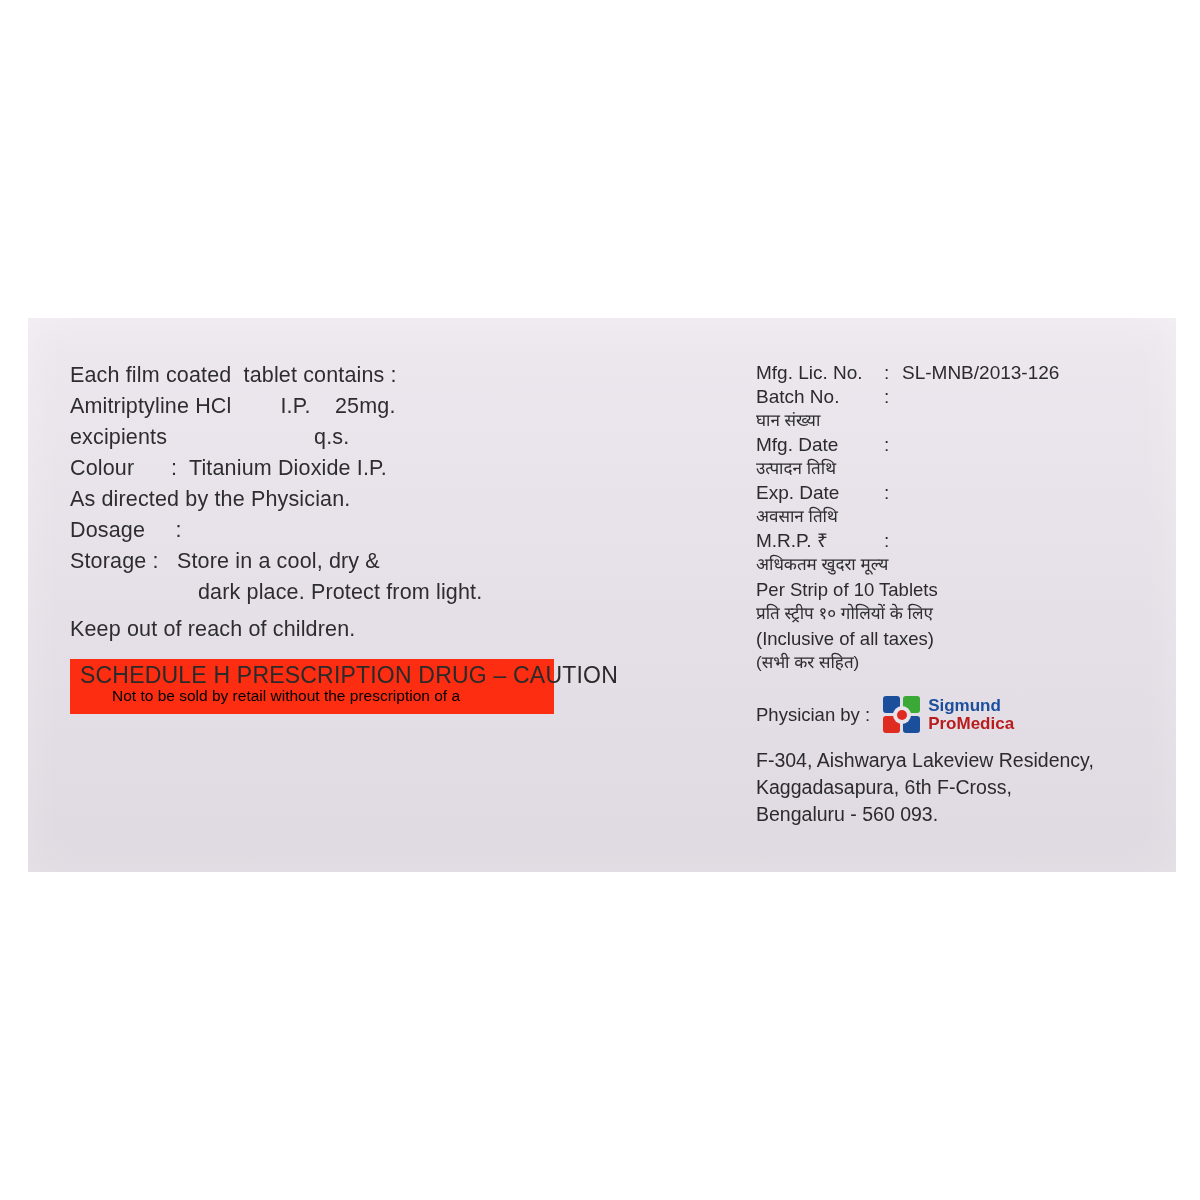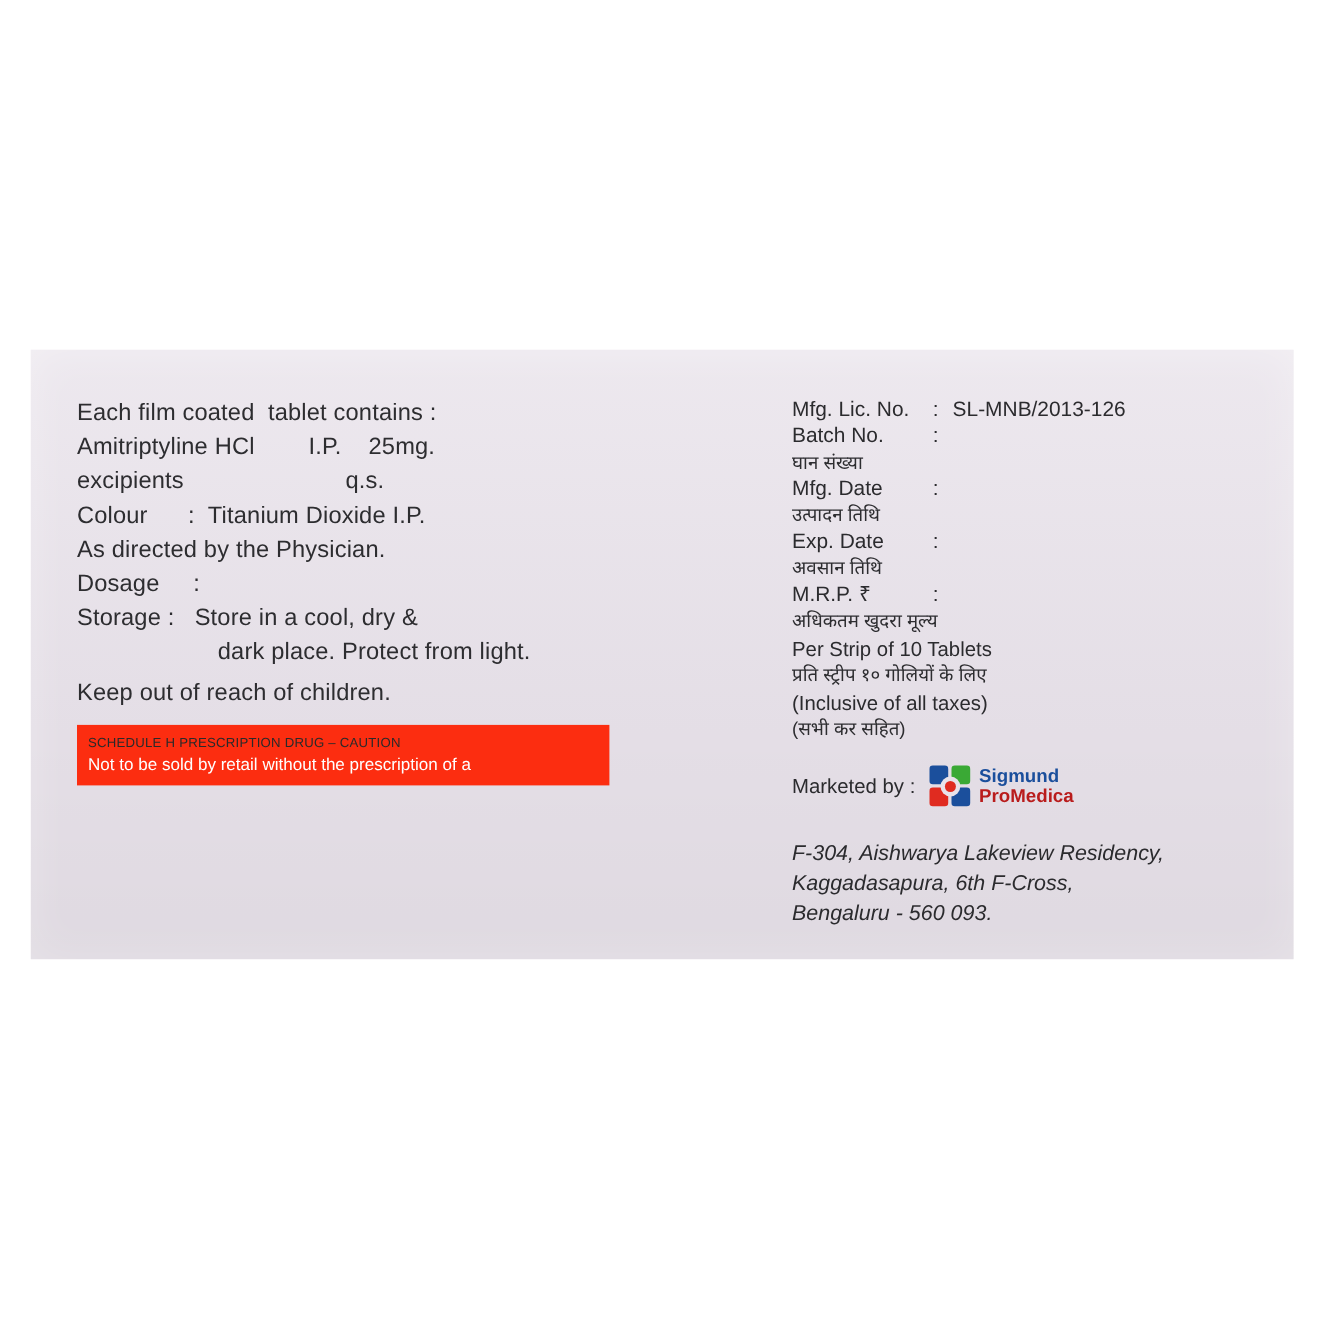--- a/index.html
+++ b/index.html
@@ -35,21 +35,21 @@
 
   .col-left {
     position: absolute;
     left: 42px;
     top: 42px;
     width: 620px;
     color: #2b2b2e;
   }
   .col-right {
     position: absolute;
-    left: 692px;
+    left: 728px;
     top: 42px;
     width: 400px;
     color: #2b2b2e;
   }
 
   
   .lline {
     font-size: 21.5px;
     line-height: 31px;
     letter-spacing: 0.15px;
@@ -65,31 +65,32 @@
 
   
   .schedule {
     margin-top: 14px;
     width: 484px;
     background: #fc2d10;
     padding: 6px 8px 9px 10px;
     box-sizing: border-box;
   }
   .schedule .l1 {
-    font-size: 12px;
+    font-size: 23px;
     line-height: 21px;
     color: #2a2a2a;
     letter-spacing: 0.2px;
     white-space: nowrap;
   }
   .schedule .l2, .schedule .l3 {
     font-size: 15.5px;
     line-height: 19px;
-    color: #ffffff;
+    color: #000000;
     white-space: nowrap;
+    margin-left: 32px;
   }
 
   .mfg-block {
     margin-top: 16px;
   }
   .mfg-line-1 {
     font-size: 20px;
     line-height: 27px;
     white-space: pre;
   }
@@ -196,22 +197,21 @@
     font-weight: bold;
     color: #1b4f9c;
   }
   .logo-text .t2 {
     font-size: 17px;
     font-weight: bold;
     color: #b91c1c;
   }
 
   .addr {
-    margin-top: 28px;
-    font-style: italic;
+    margin-top: 12px;
   }
   .addr .aline {
     font-size: 19.5px;
     line-height: 27px;
     white-space: pre;
   }
 </style>
 </head>
 <body>
 
@@ -270,21 +270,21 @@
       <span class="val"></span>
     </div>
     <div class="hin">अधिकतम खुदरा मूल्य</div>
 
     <div class="strip-line">Per Strip of 10 Tablets</div>
     <div class="hin">प्रति स्ट्रीप १० गोलियों के लिए</div>
     <div class="strip-line">(Inclusive of all taxes)</div>
     <div class="hin">(सभी कर सहित)</div>
 
     <div class="marketed">
-      <span class="mlabel">Marketed by :</span>
+      <span class="mlabel">Physician by :</span>
       <span class="logo">
         <span class="logo-mark">
           <span class="seg s-tl"></span>
           <span class="seg s-tr"></span>
           <span class="seg s-bl"></span>
           <span class="seg s-br"></span>
           <span class="center"></span>
           <span class="center2"></span>
         </span>
         <span class="logo-text">

